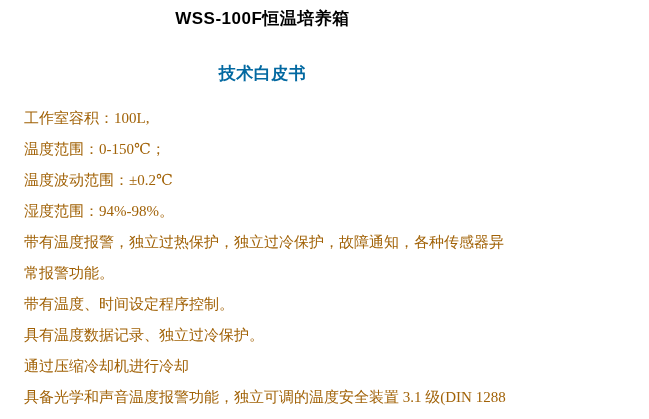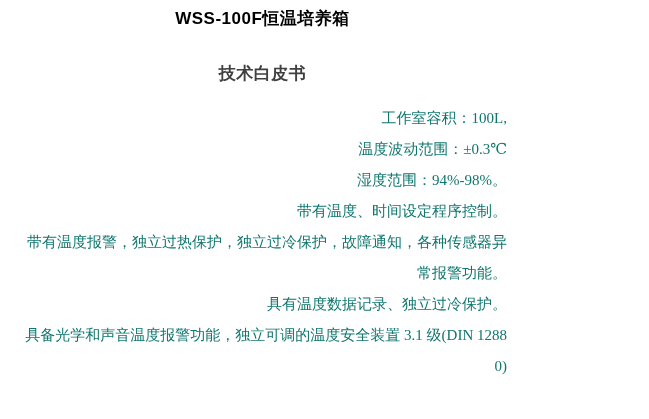--- a/index.html
+++ b/index.html
@@ -33,49 +33,51 @@
   }
   .subtitle {
     text-align: center;
     font-family: "Liberation Sans", "DejaVu Sans", sans-serif;
     font-weight: bold;
     font-size: 17px;
     letter-spacing: 0.5px;
     margin: 0;
     padding-top: 29px;
     line-height: 26px;
-    color: #404040;
+    color: #0369a1;
   }
   .body-block {
     padding-top: 16px;
     padding-left: 24px;
     padding-right: 18px;
   }
   .para {
     font-family: "Liberation Serif", "DejaVu Serif", serif;
     font-size: 15px;
     line-height: 31px;
     margin: 0;
-    color: #0f766e;
-    text-align: right;
+    color: #a16207;
+    text-align: left;
     word-break: break-all;
   }
 </style>
 </head>
 <body>
 
 <div class="page">
 
   <h1 class="title">WSS-100F恒温培养箱</h1>
 
   <h2 class="subtitle">技术白皮书</h2>
 
   <div class="body-block">
     <p class="para">工作室容积：100L,</p>
-    <p class="para">温度波动范围：±0.3℃</p>
+    <p class="para">温度范围：0-150℃；</p>
+    <p class="para">温度波动范围：±0.2℃</p>
     <p class="para">湿度范围：94%-98%。</p>
+    <p class="para">带有温度报警，独立过热保护，独立过冷保护，故障通知，各种传感器异常报警功能。</p>
     <p class="para">带有温度、时间设定程序控制。</p>
-    <p class="para">带有温度报警，独立过热保护，独立过冷保护，故障通知，各种传感器异常报警功能。</p>
     <p class="para">具有温度数据记录、独立过冷保护。</p>
+    <p class="para">通过压缩冷却机进行冷却</p>
     <p class="para">具备光学和声音温度报警功能，独立可调的温度安全装置 3.1 级(DIN 12880)</p>
   </div>
 
 </div>
 
 </body></html>

